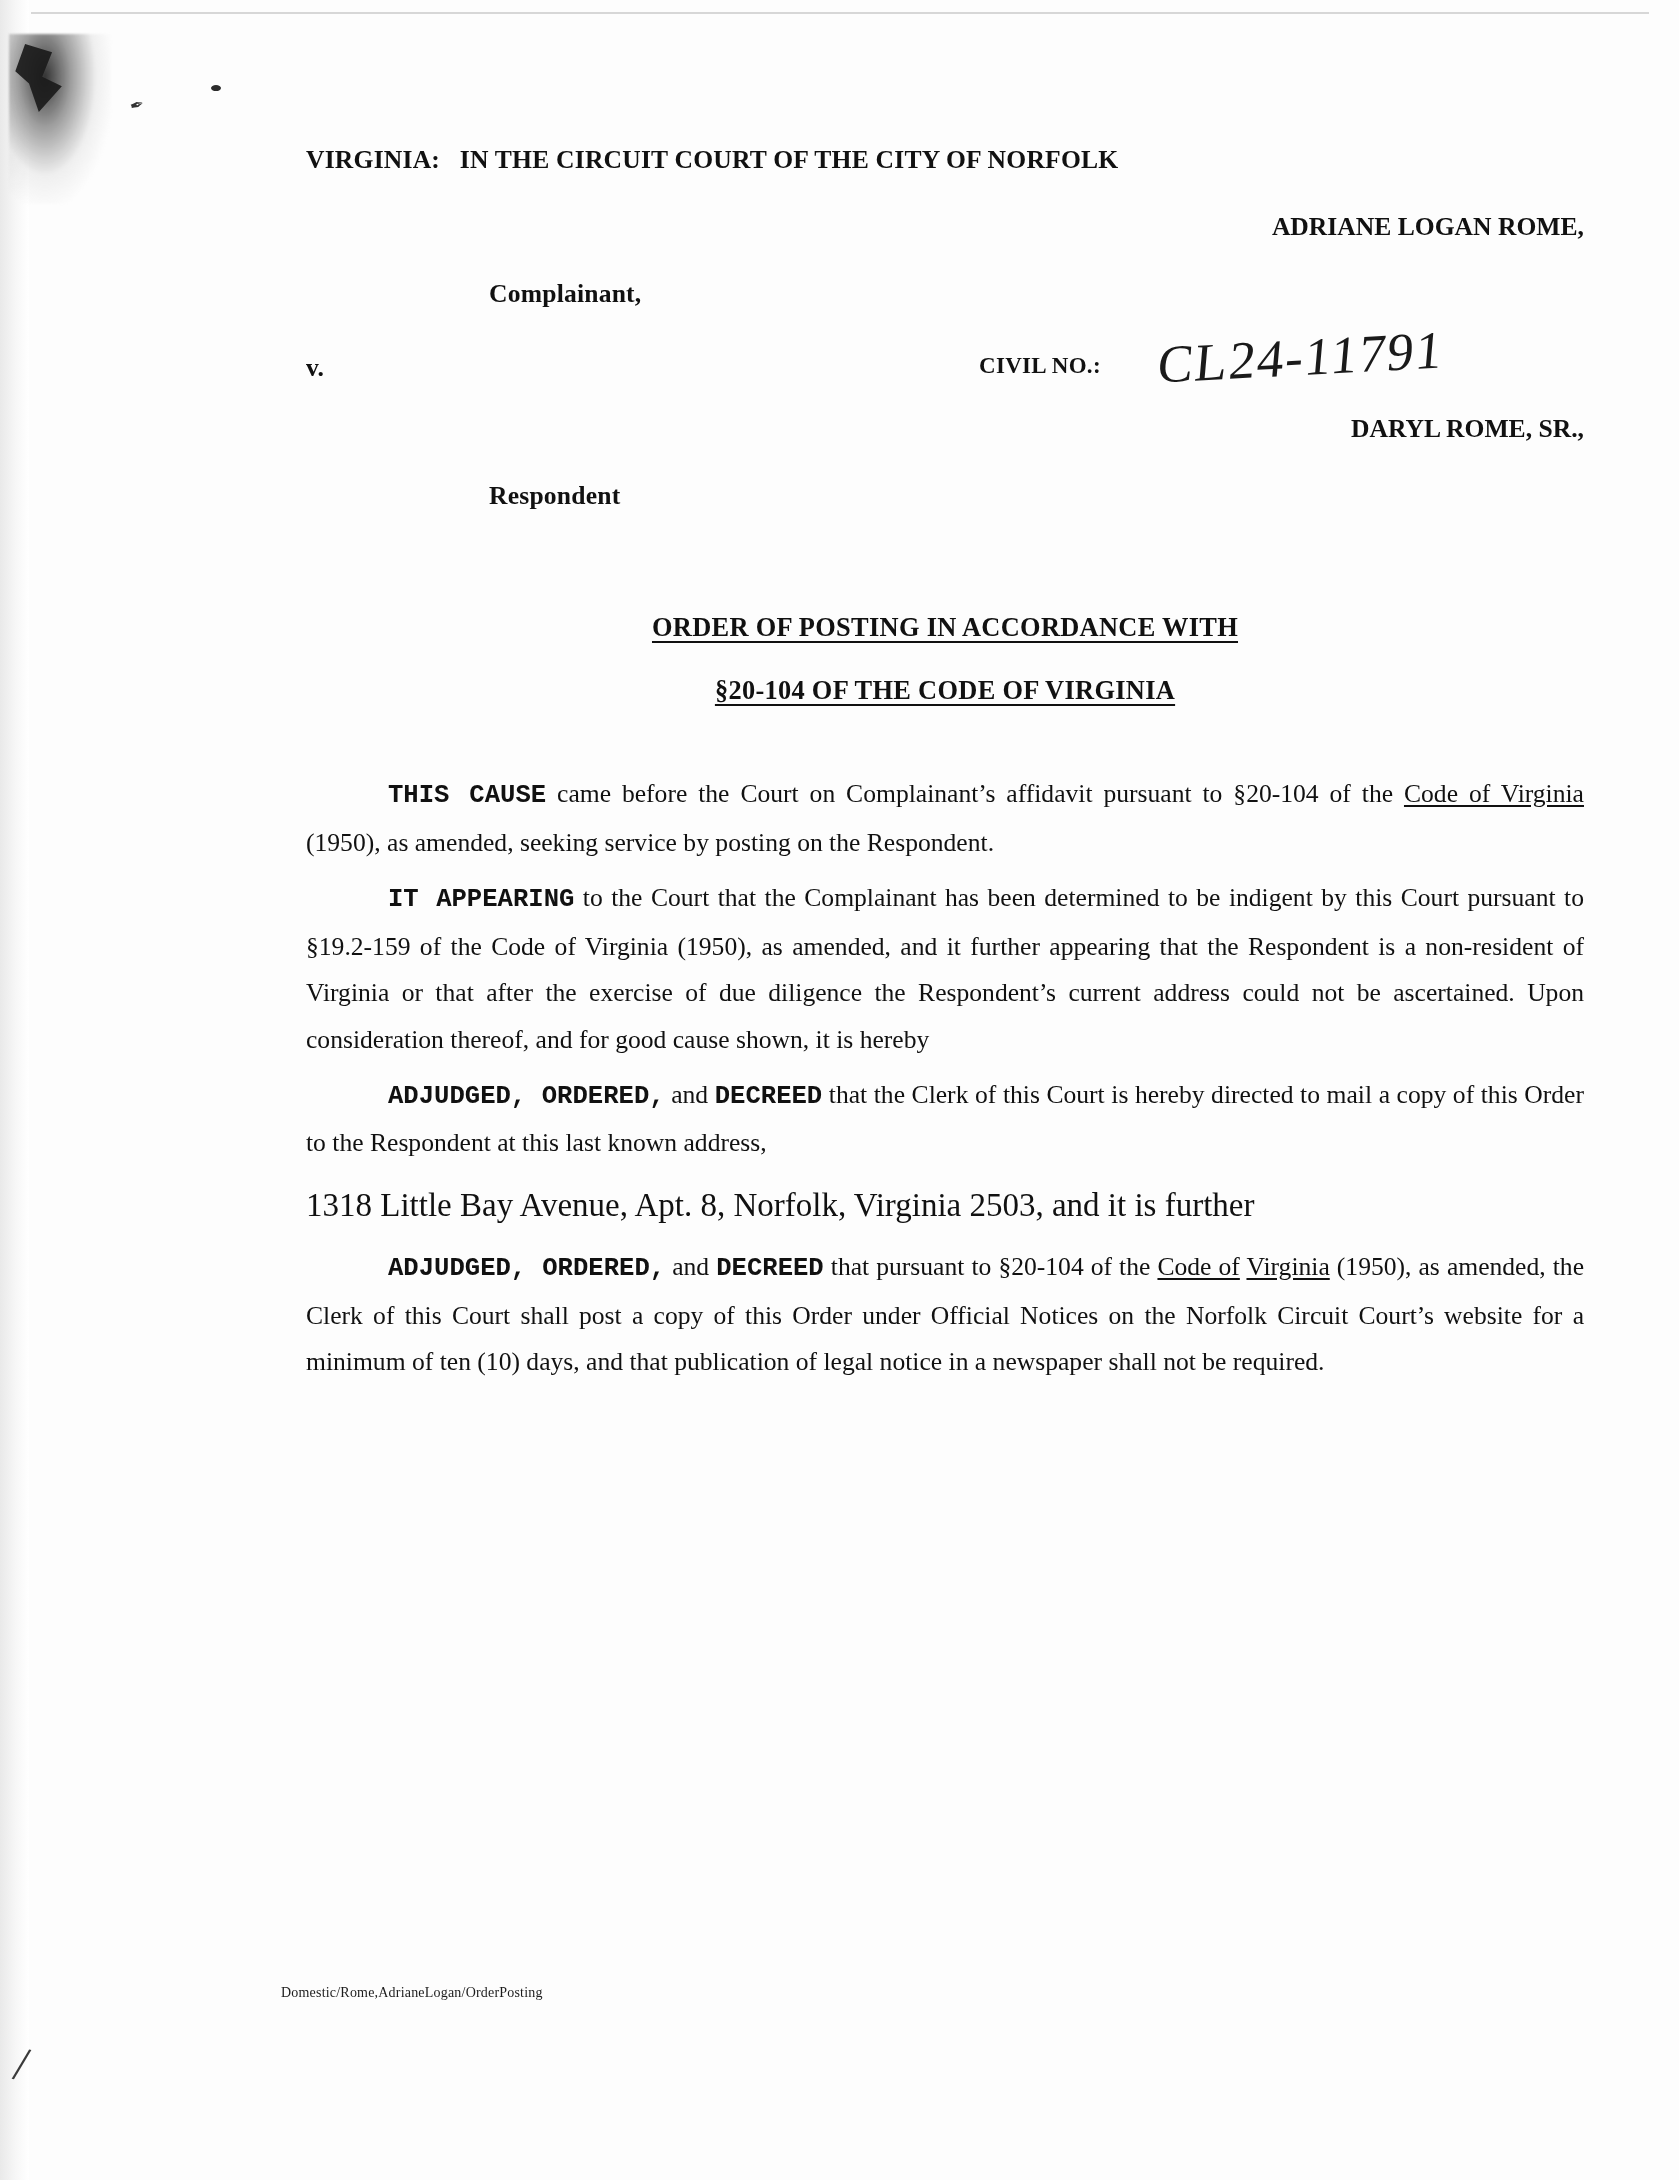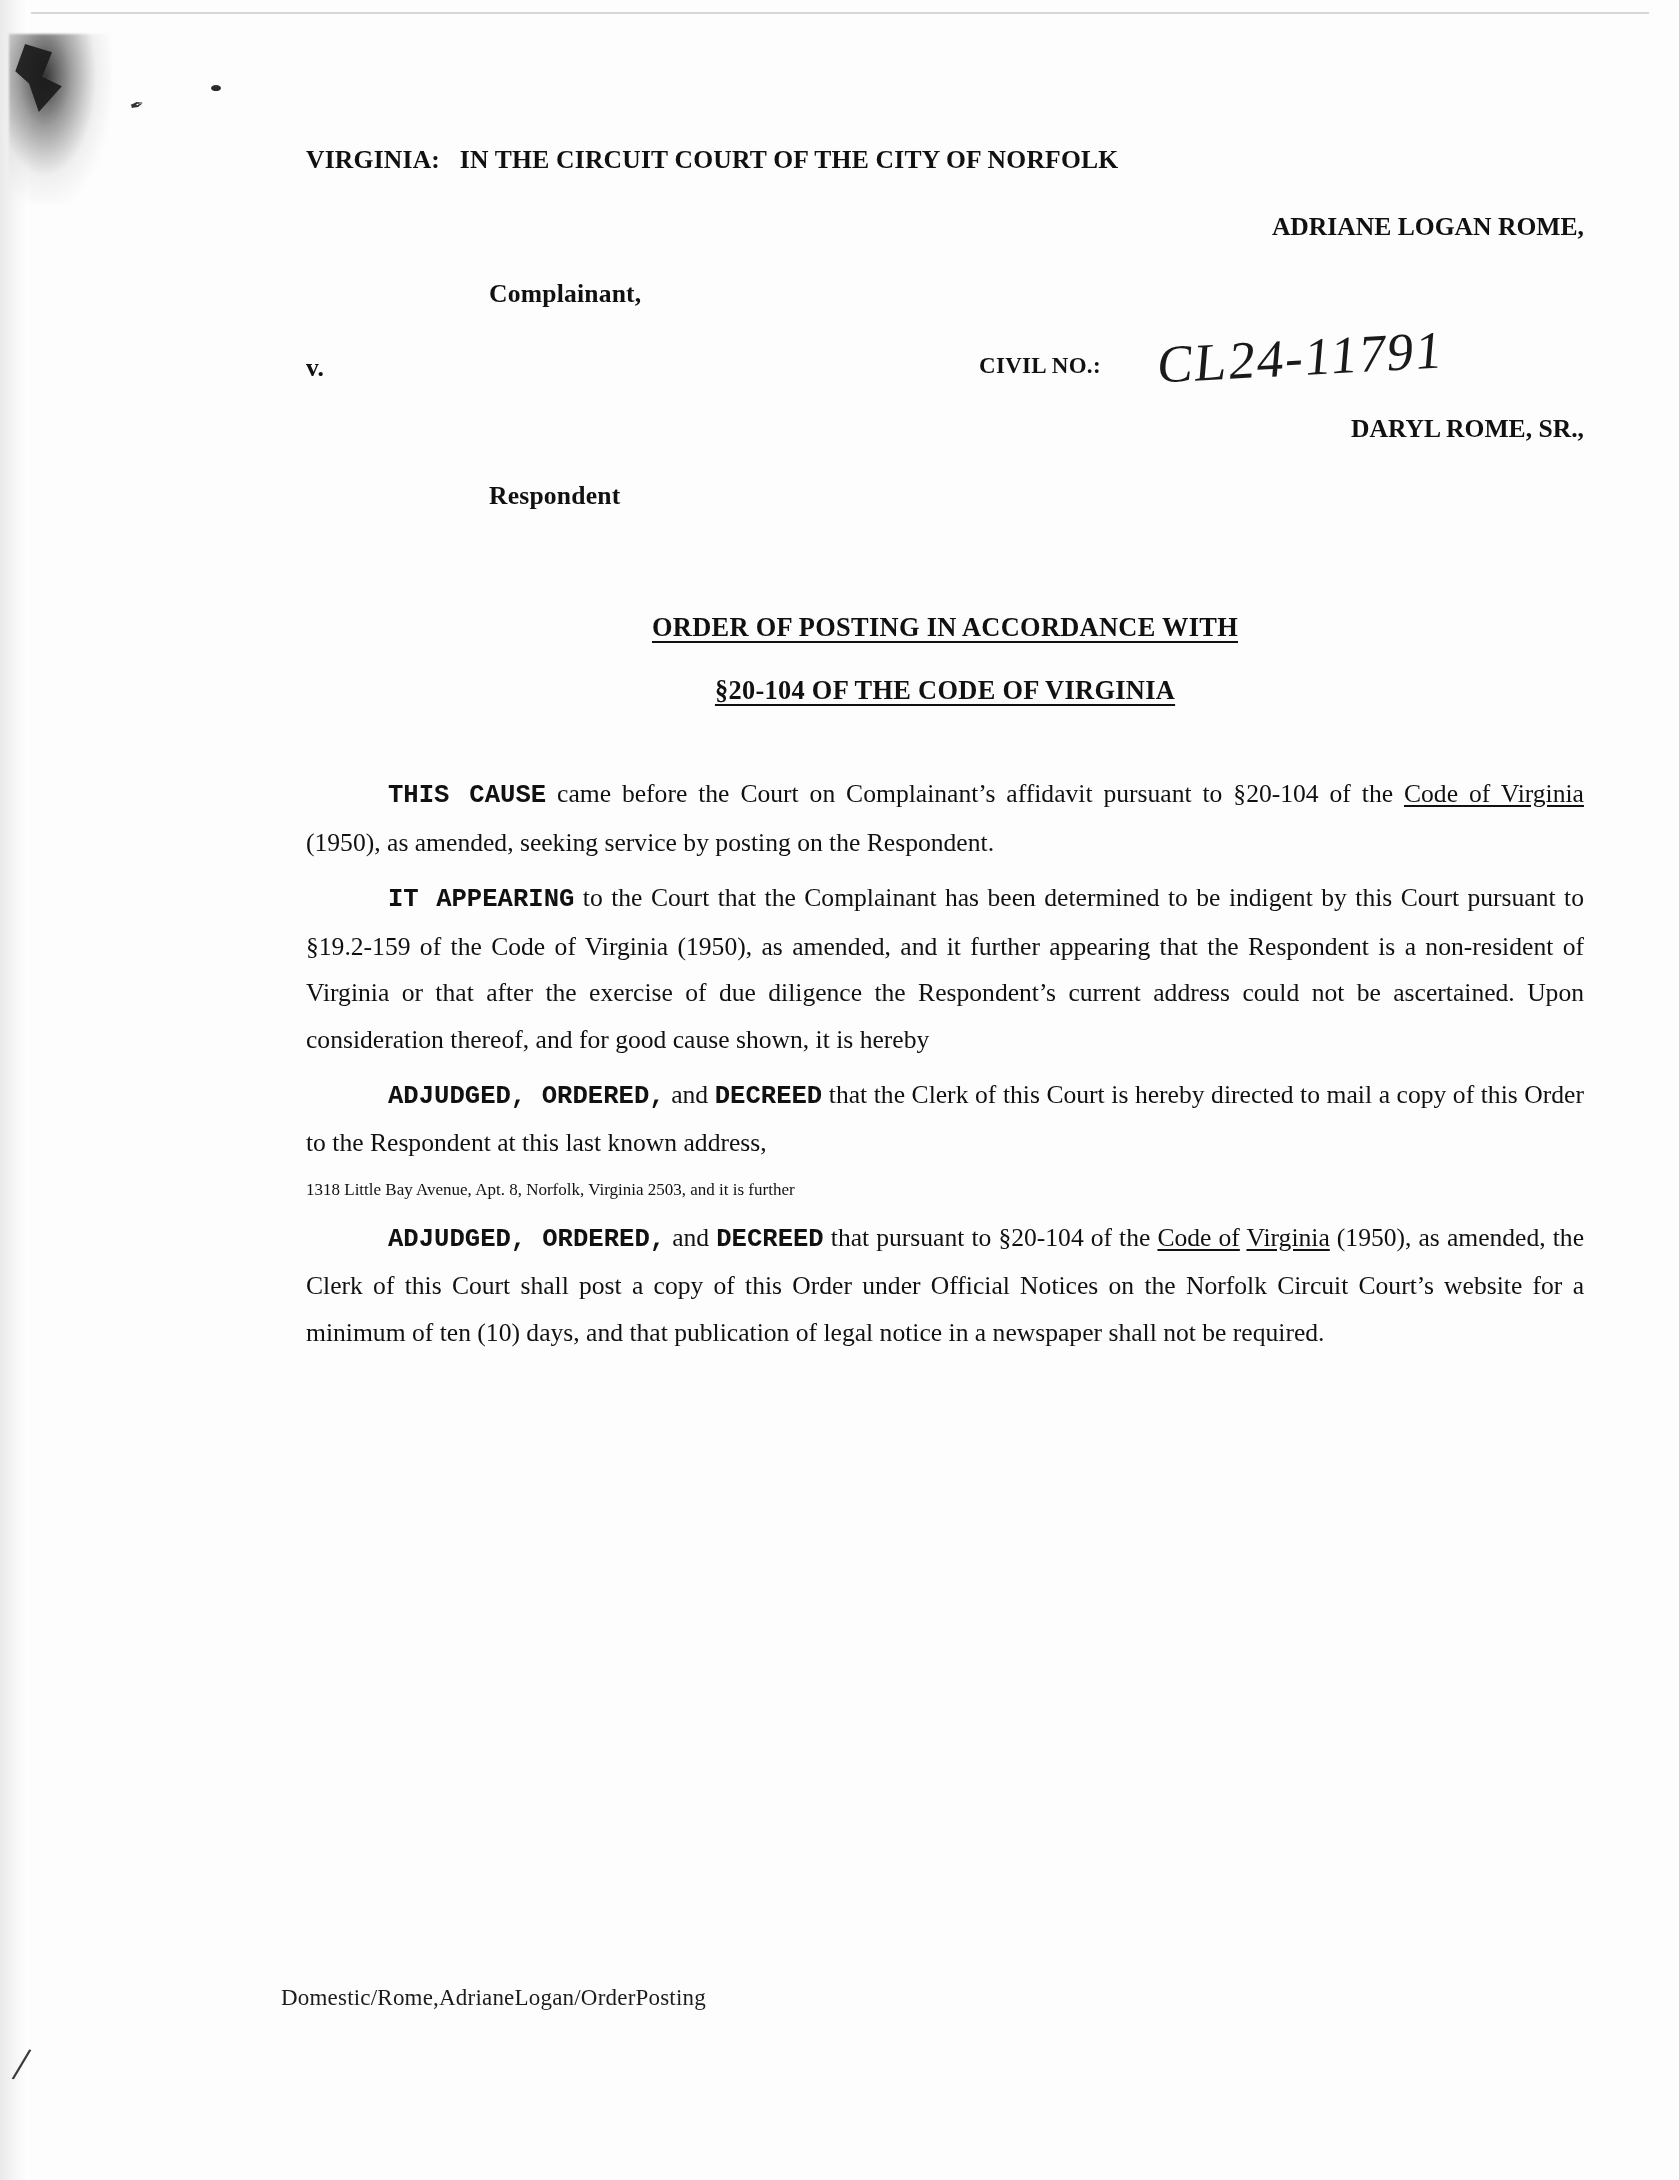--- a/index.html
+++ b/index.html
@@ -160,30 +160,30 @@
     font-size: 25.6px;
     line-height: 1.82;
     text-align: justify;
     margin: 0 0 8.5px 0;
     text-indent: 82px;
   }
   p.body b { font-weight: bold; font-family: Liberation Mono, monospace; }
   p.body u { text-decoration: underline; text-underline-offset: 3.4px; }
 
   .addr-line {
-    font-size: 17px;
+    font-size: 33px;
     line-height: 1.82;
     margin: 0 0 8.5px 0;
   }
 
   .footer-ref {
     position: absolute;
     left: 281px;
     top: 1985px;
-    font-size: 23px;
+    font-size: 14px;
     color: #1c1c1c;
     letter-spacing: 0.2px;
   }
 </style>
 </head>
 <body>
 
 <div class="page">
 
   <div class="scan-edge-left"></div>

